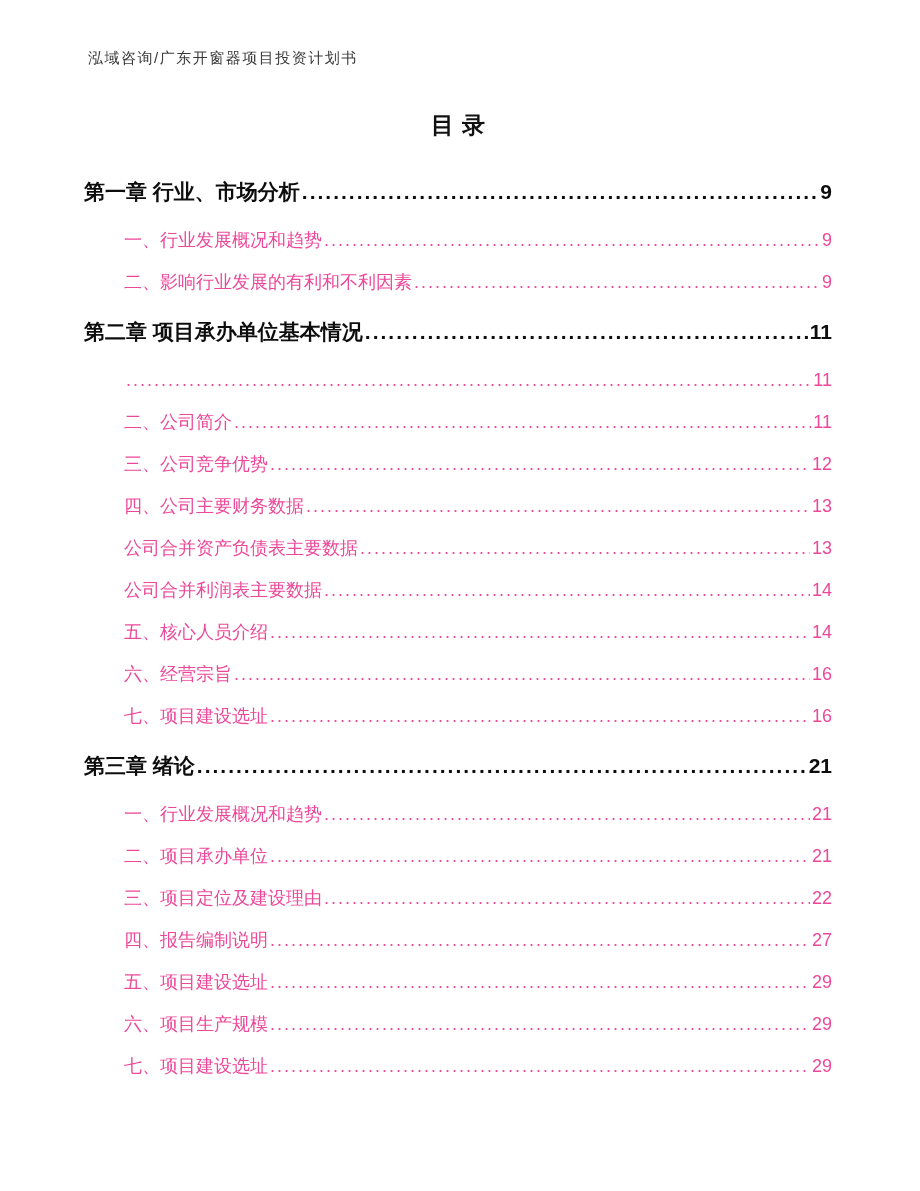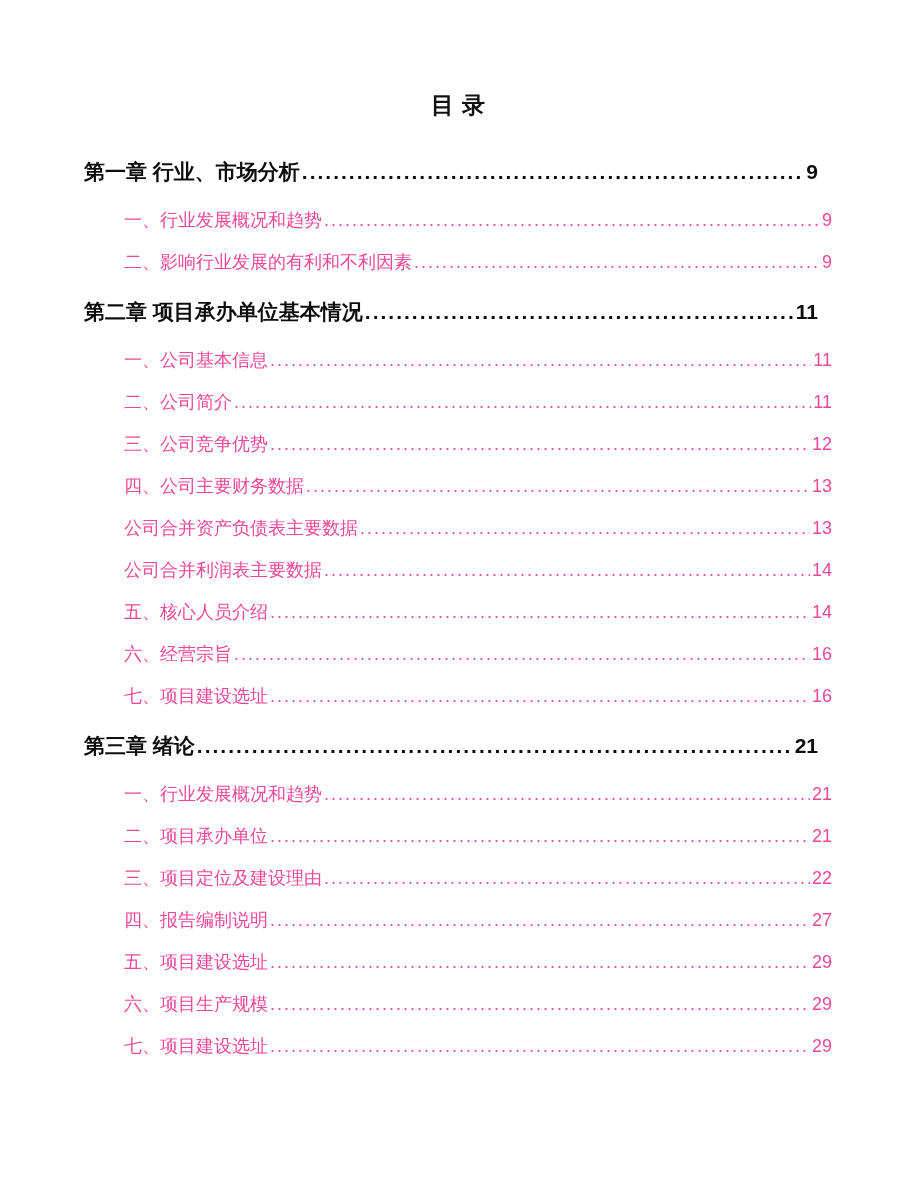--- a/index.html
+++ b/index.html
@@ -57,37 +57,38 @@
     letter-spacing: 2px;
     content: "........................................................................................................................................................................................................";
   }
   .row .page-num {
     white-space: nowrap;
   }
   .chapter {
     font-size: 21px;
     font-weight: bold;
     line-height: 30px;
-    margin: 14px 14px 12px 0;
+    margin: 14px 0 12px 0;
     color: #0d0d0d;
     text-align: center;
   }
   .item {
     font-size: 18px;
     font-weight: normal;
     line-height: 42px;
     padding-left: 40px;
     color: #ec4899;
   }
 </style>
 </head>
 <body>
 
 <div class="page">
 
+  <div class="doc-header">泓域咨询/广东开窗器项目投资计划书</div>
 
   <div class="doc-title">目录</div>
 
   <div class="toc">
 
     <div class="row chapter">
       <span class="label">第一章 行业、市场分析</span>
       <span class="leader"></span>
       <span class="page-num">9</span>
     </div>
@@ -101,21 +102,20 @@
       <span class="leader"></span>
       <span class="page-num">9</span>
     </div>
 
     <div class="row chapter">
       <span class="label">第二章 项目承办单位基本情况</span>
       <span class="leader"></span>
       <span class="page-num">11</span>
     </div>
     <div class="row item">
-      <span class="label">一、公司基本信息</span>
       <span class="leader"></span>
       <span class="page-num">11</span>
     </div>
     <div class="row item">
       <span class="label">二、公司简介</span>
       <span class="leader"></span>
       <span class="page-num">11</span>
     </div>
     <div class="row item">
       <span class="label">三、公司竞争优势</span>

